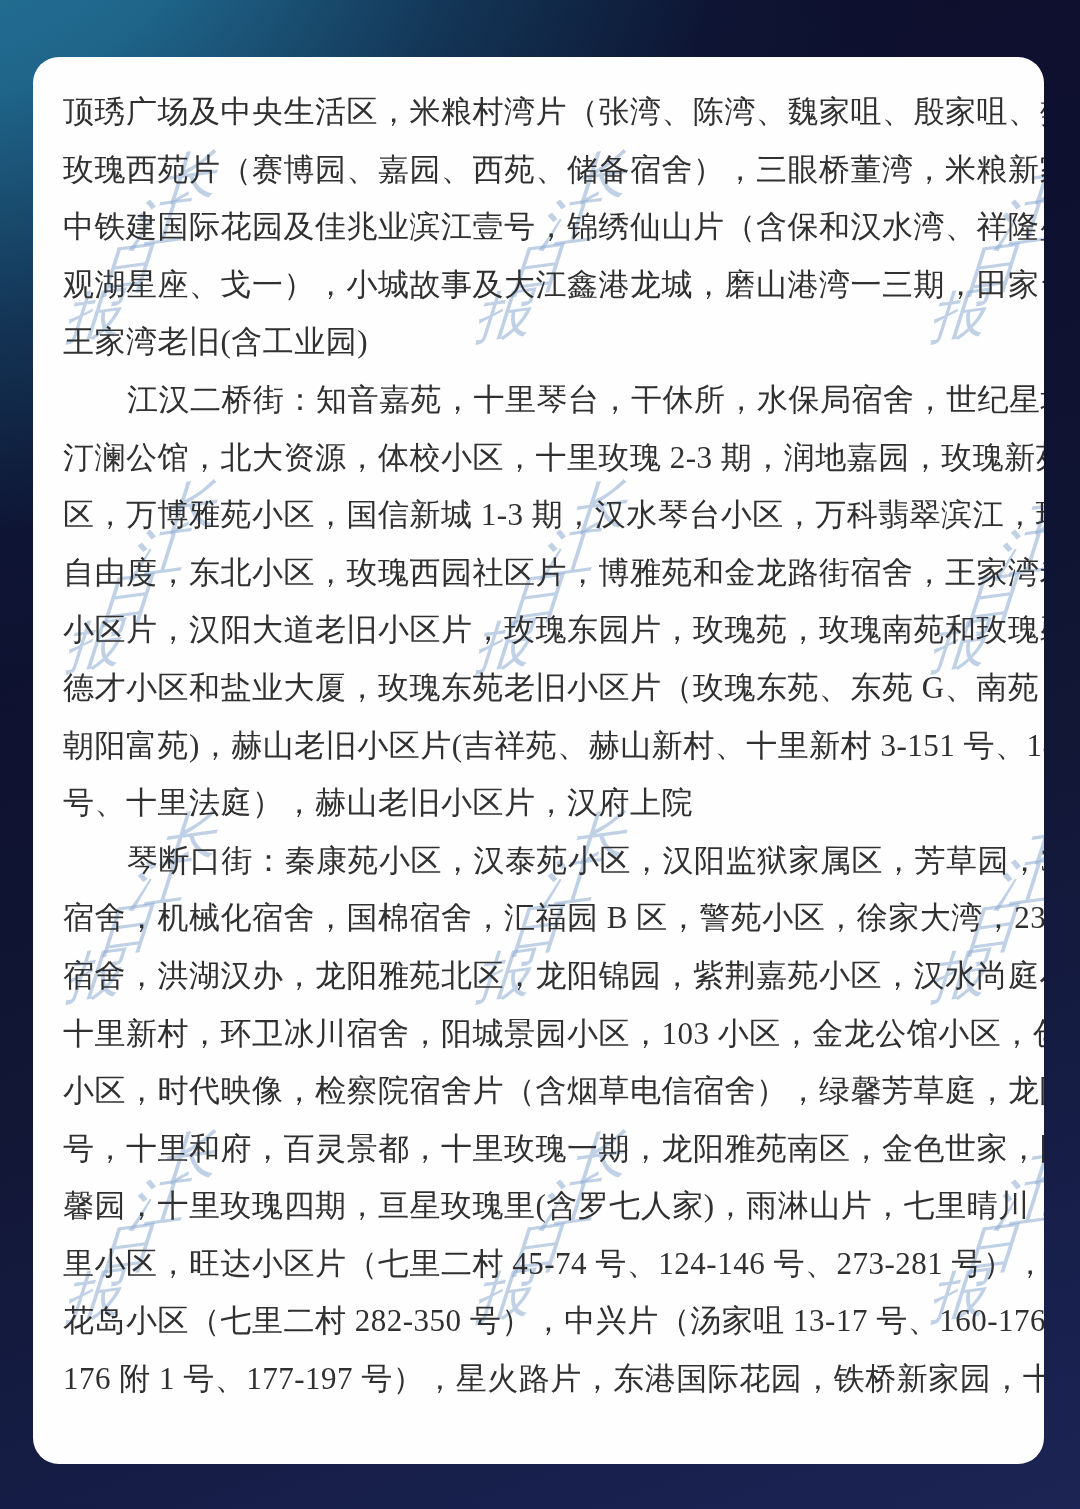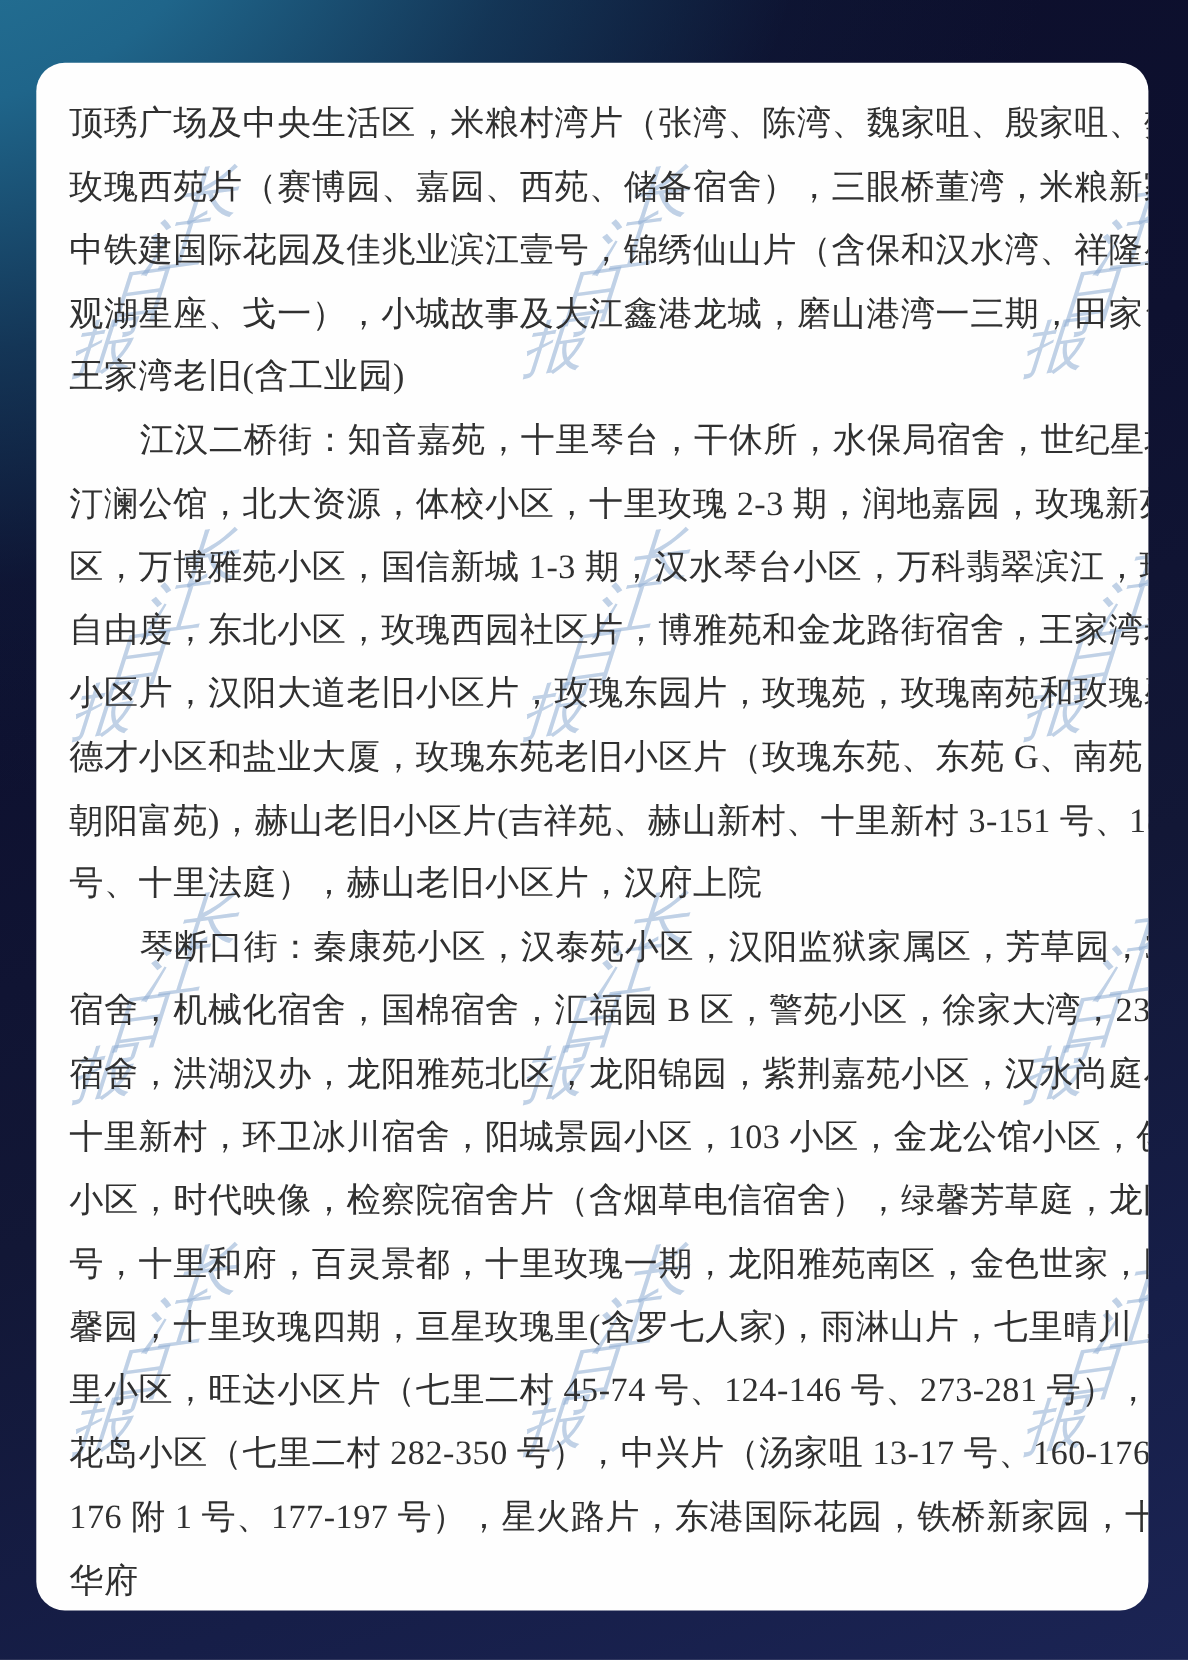--- a/index.html
+++ b/index.html
@@ -155,15 +155,14 @@
       <div class="line indent">琴断口街：秦康苑小区，汉泰苑小区，汉阳监狱家属区，芳草园，3510</div>
       <div class="line">宿舍，机械化宿舍，国棉宿舍，汇福园 B 区，警苑小区，徐家大湾，23 中</div>
       <div class="line">宿舍，洪湖汉办，龙阳雅苑北区，龙阳锦园，紫荆嘉苑小区，汉水尚庭小区，</div>
       <div class="line">十里新村，环卫冰川宿舍，阳城景园小区，103 小区，金龙公馆小区，创新</div>
       <div class="line">小区，时代映像，检察院宿舍片（含烟草电信宿舍），绿馨芳草庭，龙阳 1</div>
       <div class="line">号，十里和府，百灵景都，十里玫瑰一期，龙阳雅苑南区，金色世家，国信</div>
       <div class="line">馨园，十里玫瑰四期，亘星玫瑰里(含罗七人家)，雨淋山片，七里晴川，七</div>
       <div class="line">里小区，旺达小区片（七里二村 45-74 号、124-146 号、273-281 号），桃</div>
       <div class="line">花岛小区（七里二村 282-350 号），中兴片（汤家咀 13-17 号、160-176 号、</div>
       <div class="line">176 附 1 号、177-197 号），星火路片，东港国际花园，铁桥新家园，十里</div>
-      <div class="line last">华府</div>
     </div>
 </div>
 
 </body></html>

